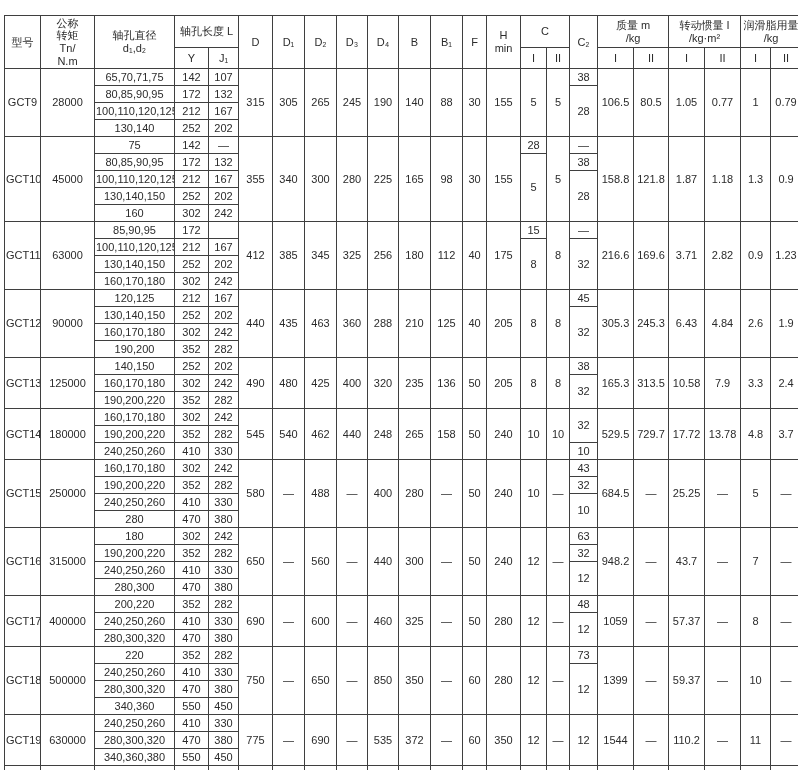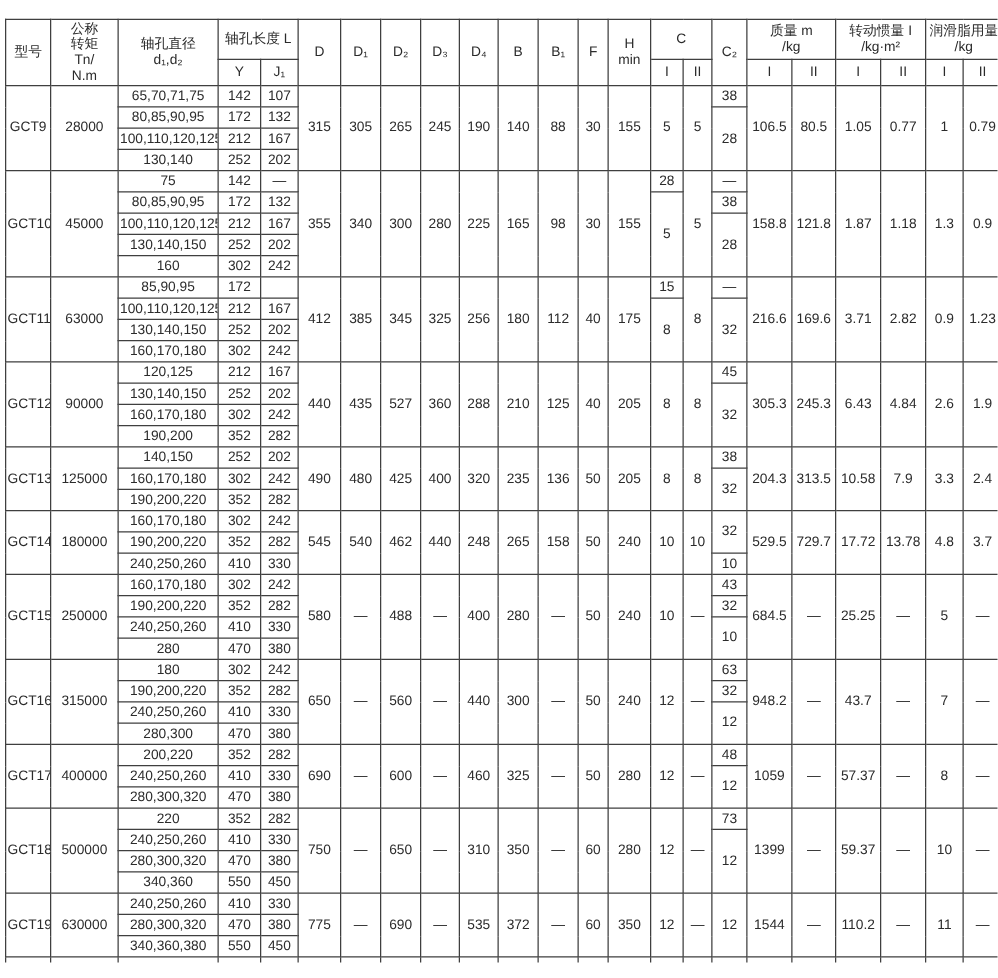--- a/index.html
+++ b/index.html
@@ -243,21 +243,21 @@
           <td>242</td>
         </tr>
         <tr>
           <td rowspan="4">GCT12</td>
           <td rowspan="4">90000</td>
           <td>120,125</td>
           <td>212</td>
           <td>167</td>
           <td rowspan="4">440</td>
           <td rowspan="4">435</td>
-          <td rowspan="4">527</td>
+          <td rowspan="4">463</td>
           <td rowspan="4">360</td>
           <td rowspan="4">288</td>
           <td rowspan="4">210</td>
           <td rowspan="4">125</td>
           <td rowspan="4">40</td>
           <td rowspan="4">205</td>
           <td rowspan="4">8</td>
           <td rowspan="4">8</td>
           <td>45</td>
           <td rowspan="4">305.3</td>
@@ -294,21 +294,21 @@
           <td rowspan="3">425</td>
           <td rowspan="3">400</td>
           <td rowspan="3">320</td>
           <td rowspan="3">235</td>
           <td rowspan="3">136</td>
           <td rowspan="3">50</td>
           <td rowspan="3">205</td>
           <td rowspan="3">8</td>
           <td rowspan="3">8</td>
           <td>38</td>
-          <td rowspan="3">204.3</td>
+          <td rowspan="3">165.3</td>
           <td rowspan="3">313.5</td>
           <td rowspan="3">10.58</td>
           <td rowspan="3">7.9</td>
           <td rowspan="3">3.3</td>
           <td rowspan="3">2.4</td>
         </tr>
         <tr>
           <td>160,170,180</td>
           <td>302</td>
           <td>242</td>
@@ -478,21 +478,21 @@
         <tr>
           <td rowspan="4">GCT18</td>
           <td rowspan="4">500000</td>
           <td>220</td>
           <td>352</td>
           <td>282</td>
           <td rowspan="4">750</td>
           <td rowspan="4">—</td>
           <td rowspan="4">650</td>
           <td rowspan="4">—</td>
-          <td rowspan="4">310</td>
+          <td rowspan="4">850</td>
           <td rowspan="4">350</td>
           <td rowspan="4">—</td>
           <td rowspan="4">60</td>
           <td rowspan="4">280</td>
           <td rowspan="4">12</td>
           <td rowspan="4">—</td>
           <td>73</td>
           <td rowspan="4">1399</td>
           <td rowspan="4">—</td>
           <td rowspan="4">59.37</td>

